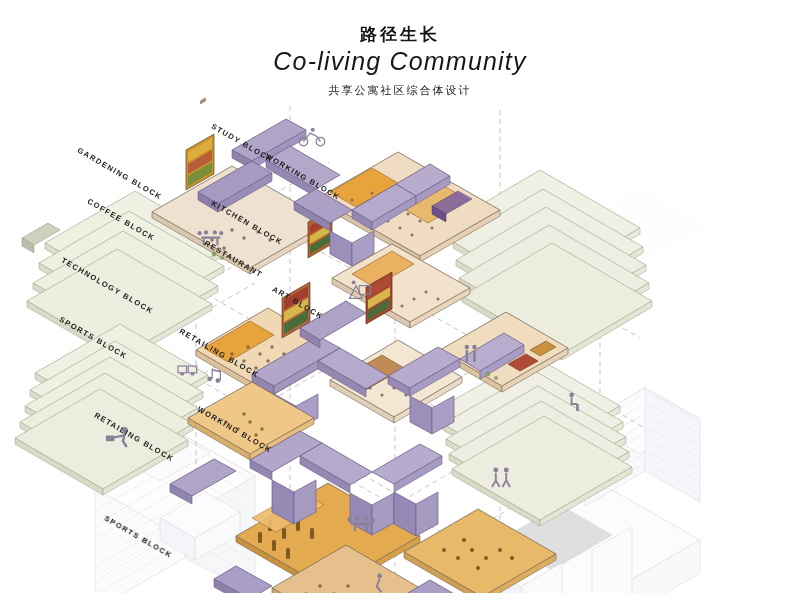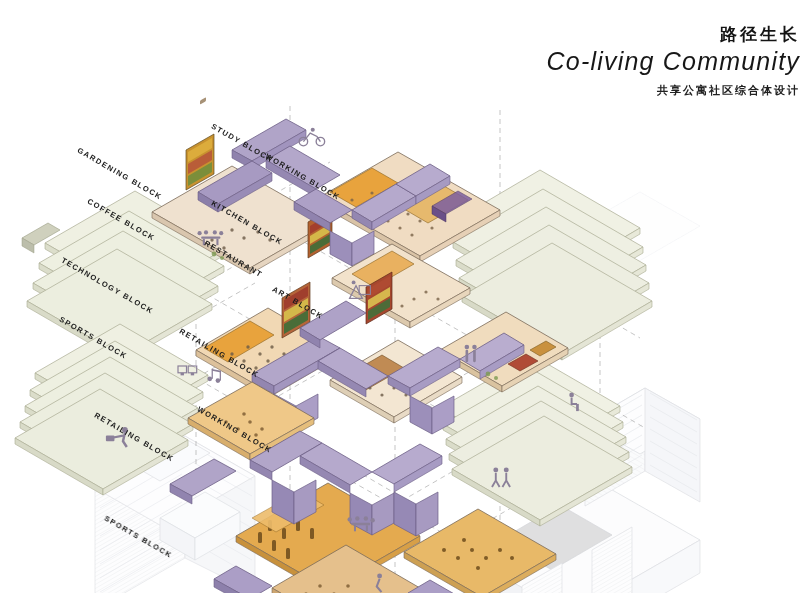--- a/index.html
+++ b/index.html
@@ -20,21 +20,21 @@
     height: 600px;
     background: #ffffff;
   }
 
   
   .title-block {
     position: absolute;
     top: 24px;
     left: 0;
     width: 800px;
-    text-align: right;
+    text-align: center;
     user-select: none;
   }
   .title-cn {
     font-family: "DejaVu Sans", "Liberation Sans", sans-serif;
     font-size: 17px;
     font-weight: 700;
     letter-spacing: 3px;
     line-height: 1.25;
     color: #141414;
   }
@@ -44,21 +44,21 @@
     font-weight: 400;
     letter-spacing: 1.2px;
     line-height: 1.25;
     color: #171717;
     margin-top: 1px;
     font-style: italic;
   }
   .subtitle-cn {
     font-family: "DejaVu Sans", "Liberation Sans", sans-serif;
     font-size: 11px;
-    font-weight: 700;
+    font-weight: 400;
     letter-spacing: 2px;
     line-height: 1.3;
     color: #222;
     margin-top: 6px;
   }
 
   
   #drawing {
     position: absolute;
     left: 0;

